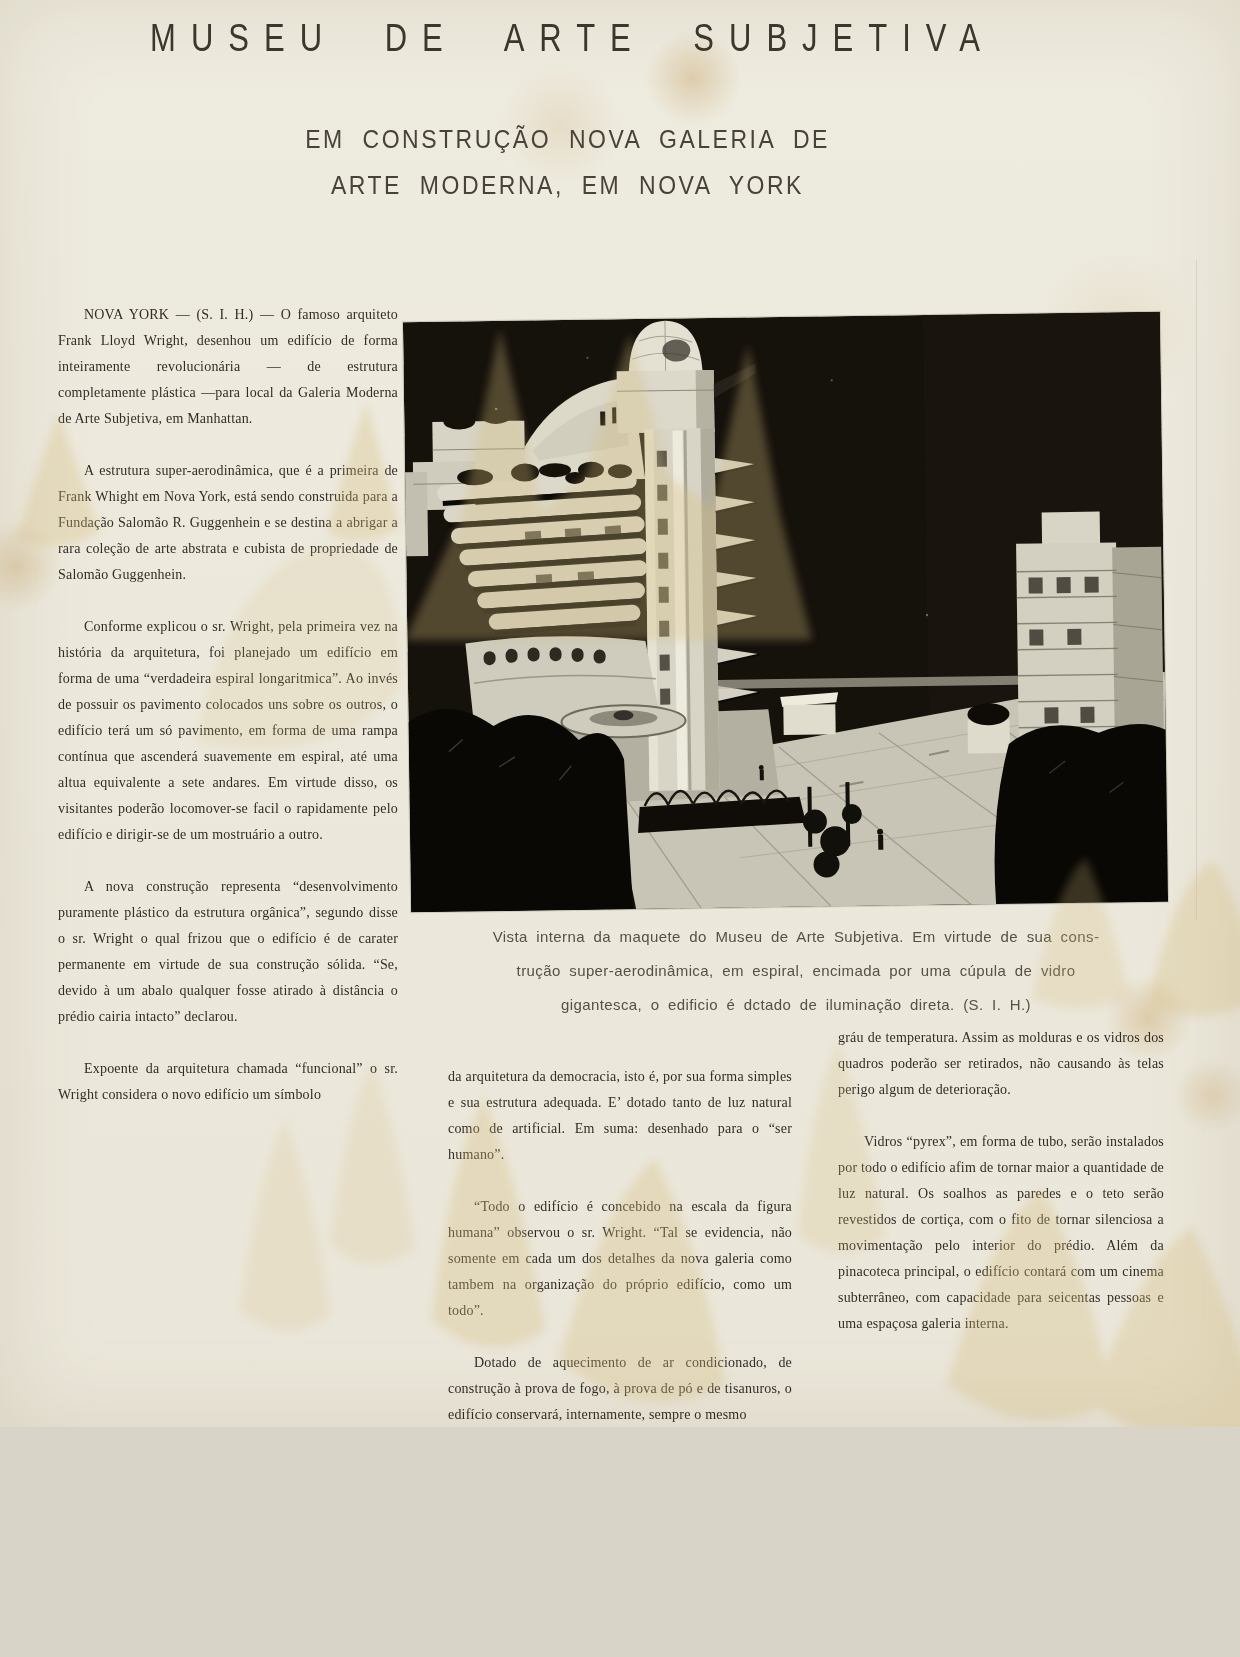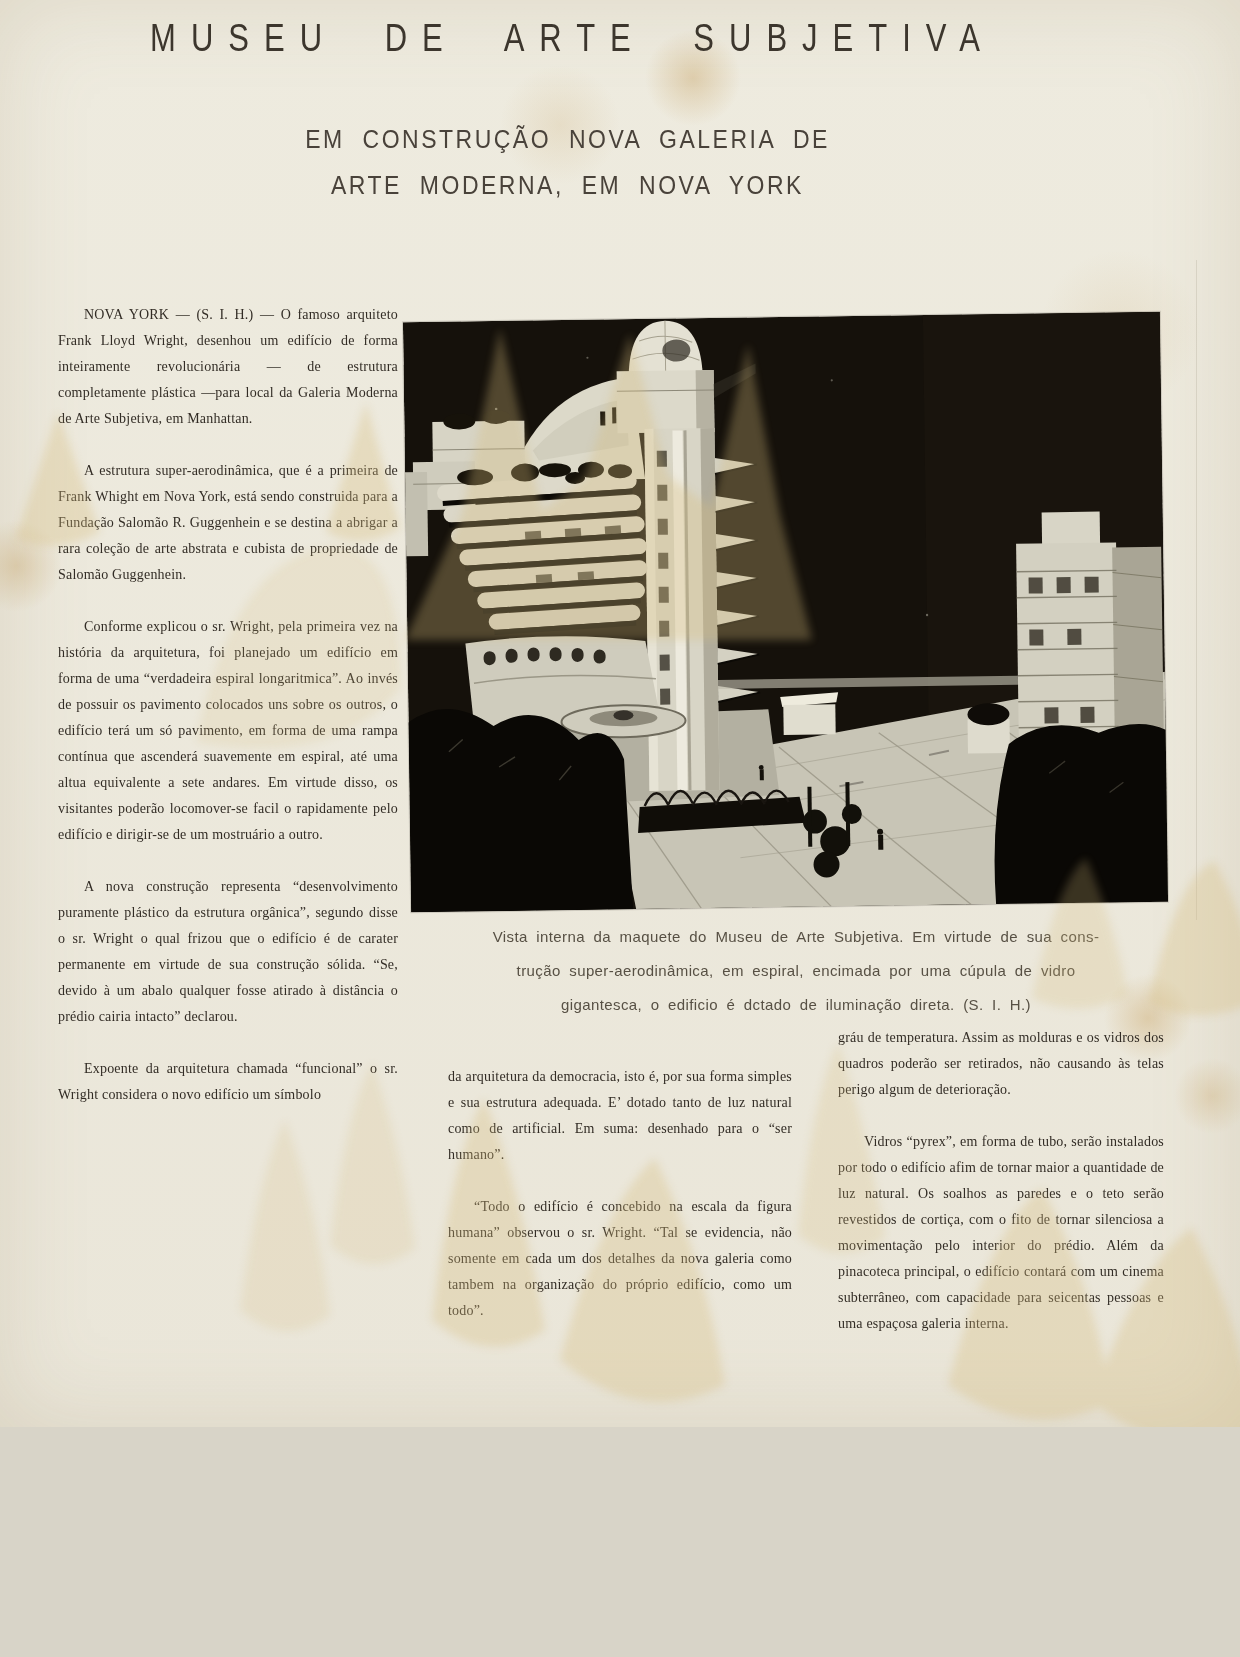--- a/index.html
+++ b/index.html
@@ -332,20 +332,21 @@
 
   <div class="caption">
     <div>Vista interna  da  maquete  do  Museu  de  Arte Subjetiva.  Em virtude de  sua cons-</div>
     <div>trução super-aerodinâmica, em  espiral, encimada por  uma cúpula de vidro</div>
     <div>gigantesca,  o  edificio  é  dctado  de  iluminação  direta.  (S. I. H.)</div>
   </div>
 
   <div class="col col-mid">
     <p class="cont">da arquitetura da democracia, isto é, por sua forma simples e sua estrutura adequada.  E’ dotado tanto de luz natural como de artificial.  Em suma: desenhado para o “ser humano”.</p>
     <p>“Todo o edifício é concebido na escala da figura humana” observou o sr. Wright.  “Tal se evidencia, não somente em cada um dos detalhes da nova galeria como tambem na organização do próprio edifício, como um todo”.</p>
+    <p>Dotado de aquecimento de ar condicionado, de construção à prova de fogo, à prova de pó e de tisanuros, o edifício conservará, internamente, sempre o mesmo</p>
   </div>
 
   <div class="col col-right">
     <p class="cont">gráu de temperatura.  Assim as molduras e os vidros dos quadros poderão ser retirados, não causando às telas perigo algum de deterioração.</p>
     <p>Vidros “pyrex”, em forma de tubo, serão instalados por todo o edifício afim de tornar maior a quantidade de luz natural.  Os soalhos as paredes e o teto serão revestidos de cortiça, com o fito de tornar silenciosa a movimentação pelo interior do prédio.  Além da pinacoteca principal, o edifício contará com um cinema subterrâneo, com capacidade para seicentas pessoas e uma espaçosa galeria interna.</p>
   </div>
 
   <div class="imprint">
     <div class="mag">A C R O P O L E</div>
     <div class="issue">DEZEMBRO - 1945</div>

